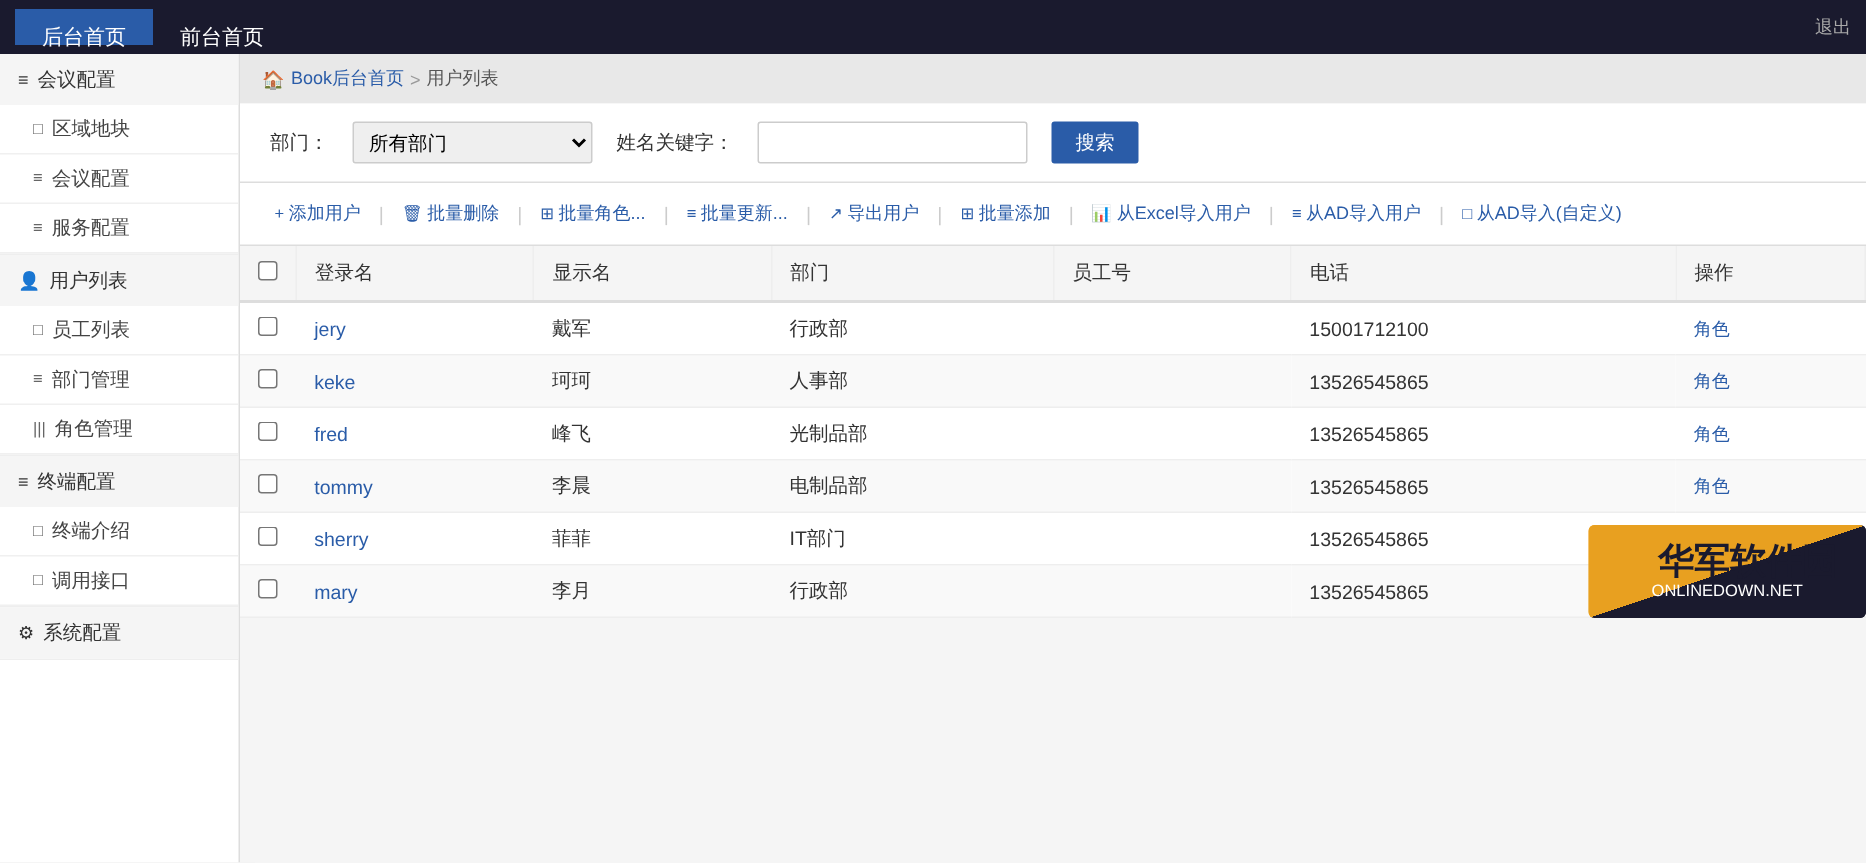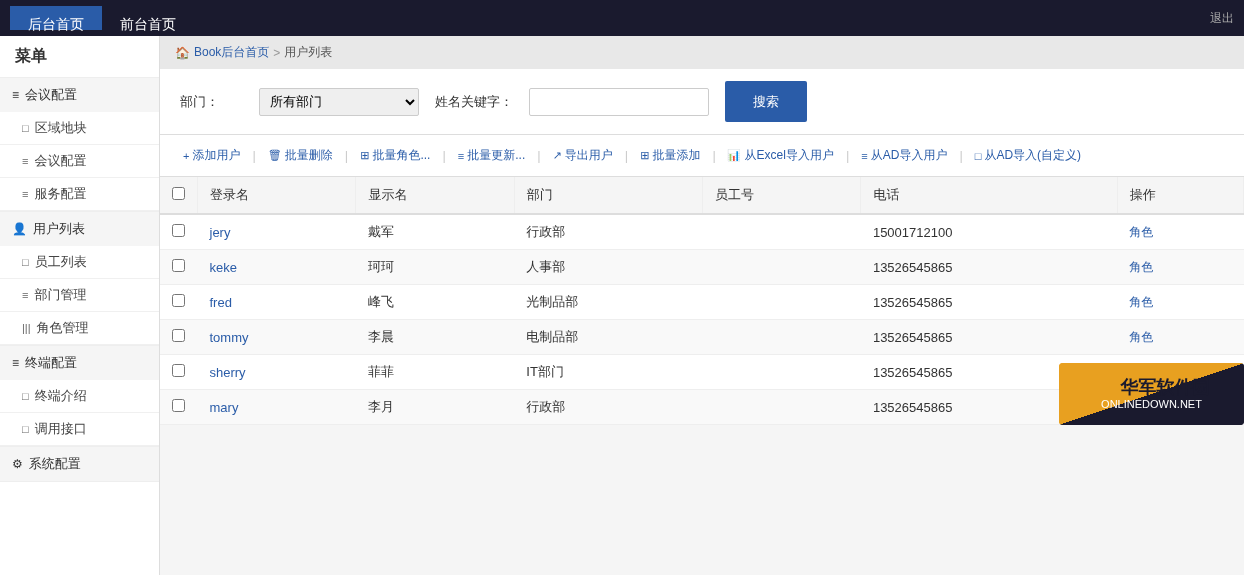--- a/index.html
+++ b/index.html
@@ -114,36 +114,35 @@
       margin-bottom: 0;
     }
     .search-bar label { font-size: 13px; color: #333; }
     .search-bar select {
       width: 160px;
       height: 28px;
       border: 1px solid #ccc;
       padding: 2px 6px;
       font-size: 13px;
       border-radius: 2px;
-      margin-left: 24px;
     }
     .search-bar input[type="text"] {
       width: 180px;
       height: 28px;
       border: 1px solid #ccc;
       padding: 2px 6px;
       font-size: 13px;
       border-radius: 2px;
     }
     .search-bar .btn-search {
       background: #2a5ca8;
       color: #fff;
       border: none;
-      height: 41px;
-      padding: 0 28px;
+      height: 28px;
+      padding: 0 16px;
       font-size: 13px;
       cursor: pointer;
       border-radius: 2px;
     }
 
     
     .action-bar {
       background: #fff;
       padding: 8px 15px;
       display: flex;
@@ -222,21 +221,20 @@
 
 <div class="top-nav">
   <div class="top-nav-item active">后台首页</div>
   <div class="top-nav-item">前台首页</div>
   <div class="top-nav-right">退出</div>
 </div>
 
 <div class="layout">
 
   <div class="sidebar">
-    <div class="sidebar-title">菜单</div>
 
     <div class="sidebar-group">
       <div class="sidebar-group-header">
         <span class="icon">≡</span>
         <span>会议配置</span>
       </div>
       <div class="sidebar-item">
         <span class="item-icon">□</span>
         <span>区域地块</span>
       </div>
@@ -430,20 +428,20 @@
       <td></td>
       <td>13526545865</td>
       <td><span class="op-btn">角色</span></td>
     </tr>
           </tbody>
       </table>
 
       <div class="watermark" style="position:absolute; bottom:0; right:0; width:185px; height:62px; border-radius:4px; overflow:hidden;">
         <div style="position:absolute; top:0; left:0; width:100%; height:100%; background: linear-gradient(to bottom right, #e8a020 50%, #1a1a2e 50%);"></div>
         <div style="position:relative; z-index:1; display:flex; flex-direction:column; align-items:center; justify-content:center; height:100%;">
-          <div style="color:#1a1a2e; font-size:18px; font-weight:bold; font-family:'Microsoft YaHei', sans-serif; line-height:1.1;margin-left:28px;">华军软件园</div>
+          <div style="color:#1a1a2e; font-size:24px; font-weight:bold; font-family:'Microsoft YaHei', sans-serif; line-height:1.1;margin-left:28px;">华军软件园</div>
           <div style="color:#fff; font-size:11px; font-family:Arial, sans-serif;">ONLINEDOWN.NET</div>
         </div>
       </div>
     </div>
 
   </div>
 </div>
 
 </body></html>

